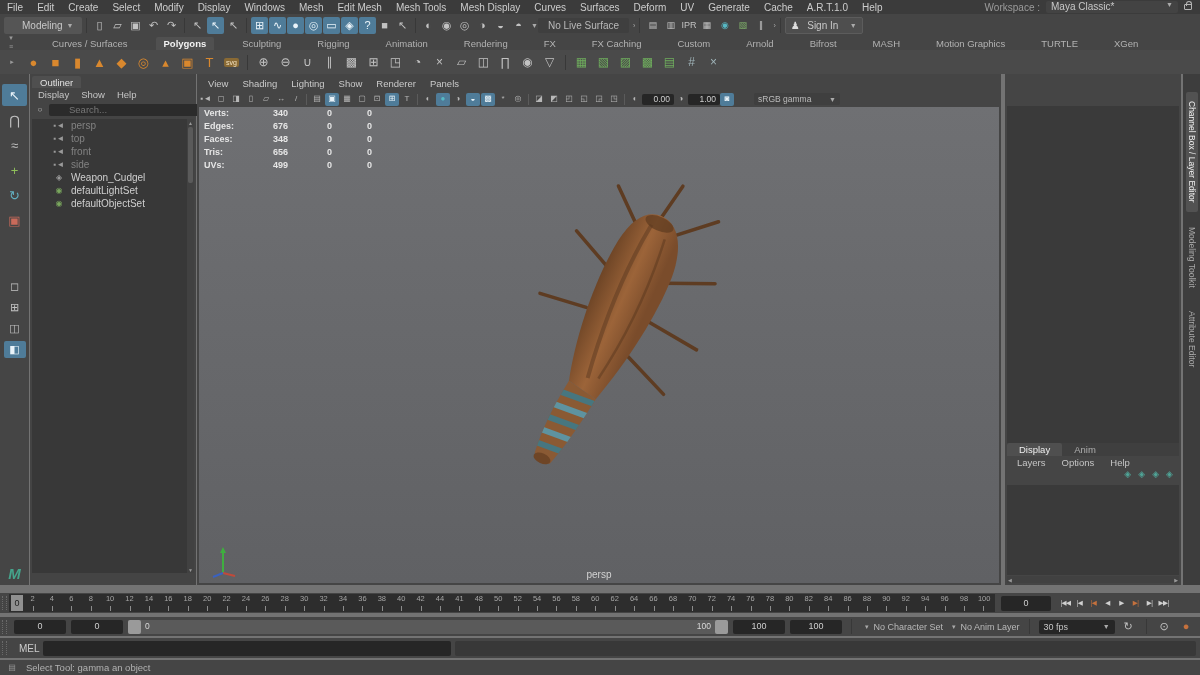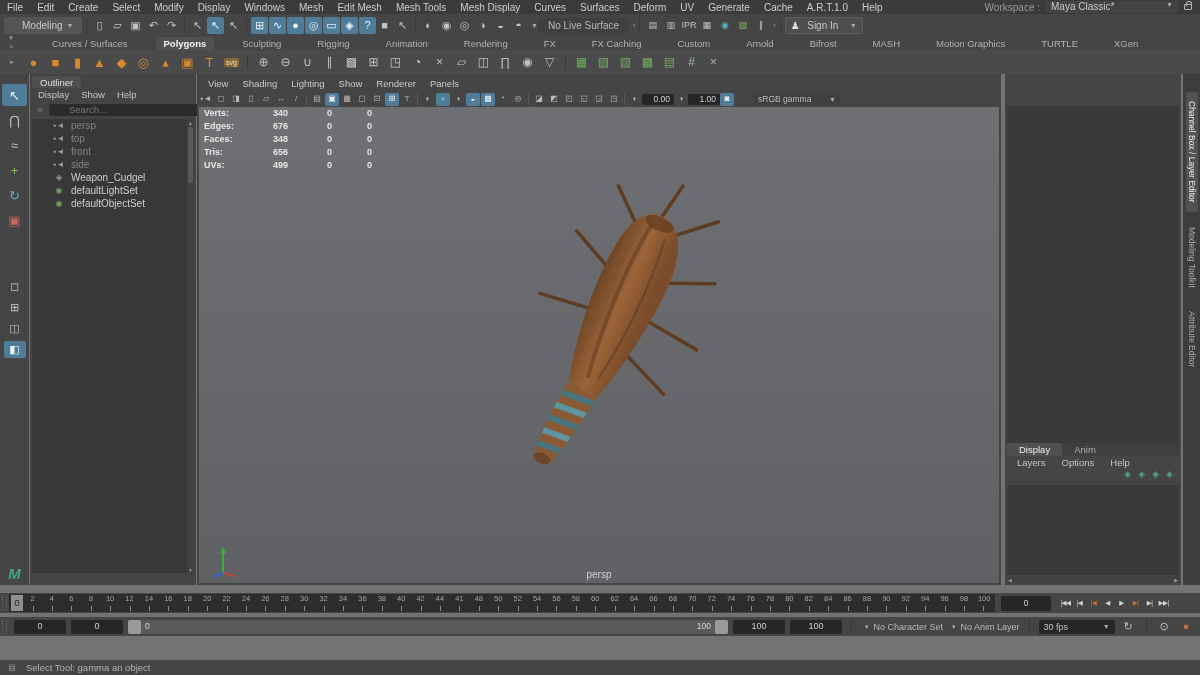--- a/index.html
+++ b/index.html
@@ -715,19 +715,25 @@
     <div class="fps-dd">
       <span>30 fps</span>
       <span class="ddarrow">▼</span>
     </div>
     <span class="chip c17">↻</span>
     <div class="tsep"></div>
     <span class="chip c17">⊙</span>
     <span class="chip c17" style="color:#c5713d">●</span>
   </div>
 
+  <div class="mel-row">
+    <div class="rowhandle"></div>
+    <span class="mel-label">MEL</span>
+    <input class="mel-input" style="">
+    <div class="mel-result"></div>
+  </div>
 
   <div class="help-row">
     <span class="help-ic">▤</span>
     <span>Select Tool: gamma an object</span>
   </div>
 
 </div>
 
 </body></html>

